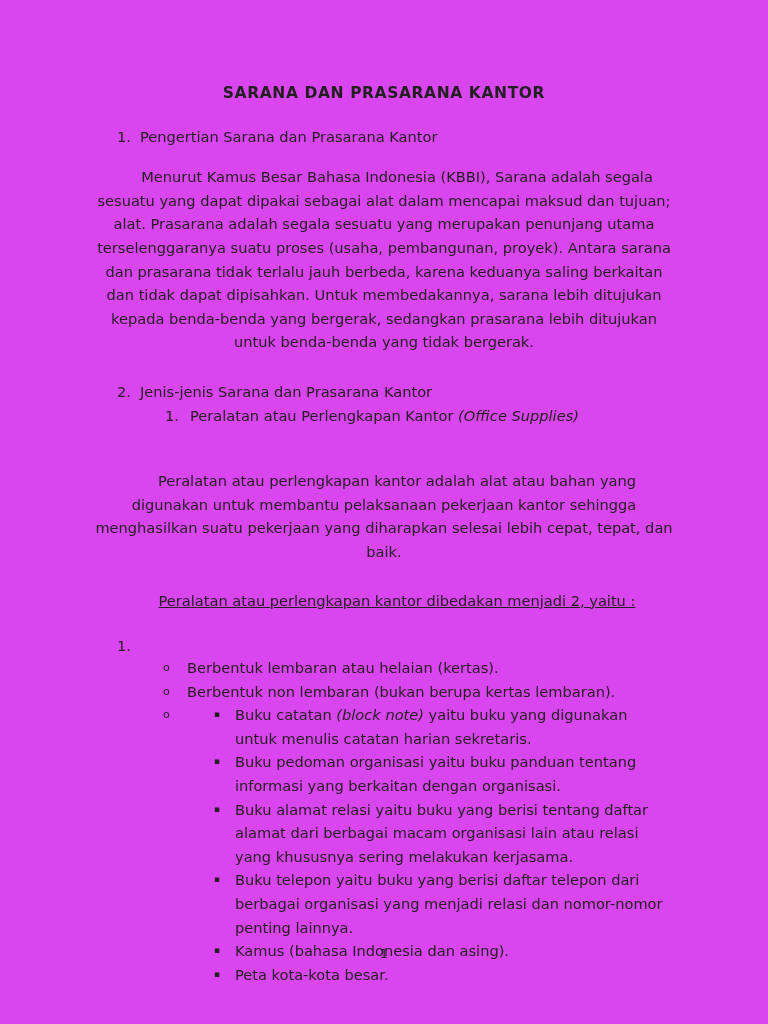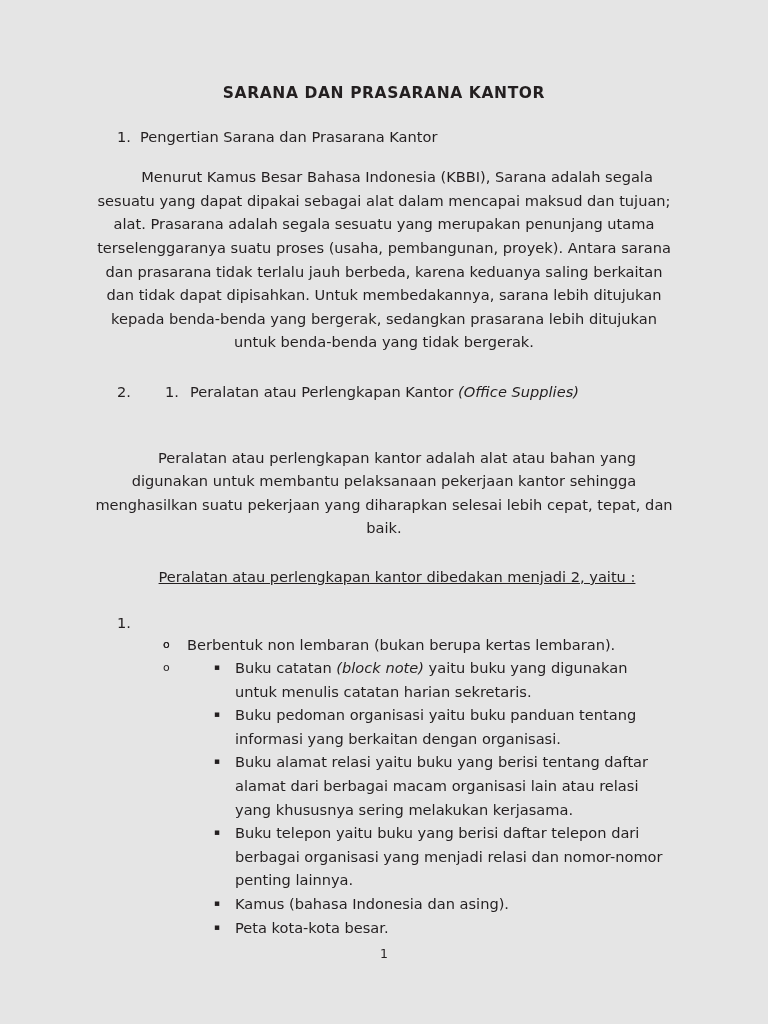--- a/index.html
+++ b/index.html
@@ -4,21 +4,21 @@
 <style>
   html, body {
     margin: 0;
     padding: 0;
     background: #ffffff;
   }
   .page {
     position: relative;
     width: 768px;
     height: 1024px;
-    background: #e5e5e5;
+    background: #d946ef;
     font-family: "DejaVu Sans", sans-serif;
     color: #231f20;
     overflow: hidden;
     box-sizing: border-box;
   }
   .content {
     position: absolute;
     left: 95px;
     top: 84px;
     width: 578px;
@@ -167,20 +167,21 @@
 
     <div class="gap-md"></div>
 
     <p class="para indent-first">Menurut Kamus Besar Bahasa Indonesia (KBBI), Sarana adalah segala sesuatu yang dapat dipakai sebagai alat dalam mencapai maksud dan tujuan; alat. Prasarana adalah segala sesuatu yang merupakan penunjang utama terselenggaranya suatu proses (usaha, pembangunan, proyek). Antara sarana dan prasarana tidak terlalu jauh berbeda, karena keduanya saling berkaitan dan tidak dapat dipisahkan. Untuk membedakannya, sarana lebih ditujukan kepada benda-benda yang bergerak, sedangkan prasarana lebih ditujukan untuk benda-benda yang tidak bergerak.</p>
 
     <div class="gap-sm"></div>
 
     <ul class="ol1">
       <li>
         <span class="marker">2.</span>
+        <span>Jenis-jenis Sarana dan Prasarana Kantor</span>
       </li>
     </ul>
 
     <ul class="ol2">
       <li>
         <span class="marker">1.</span>
         <span>Peralatan atau Perlengkapan Kantor </span><span class="italic">(Office Supplies)</span>
       </li>
     </ul>
 
@@ -196,20 +197,21 @@
       <li>
         <span class="marker">1.</span>
       </li>
     </ul>
 
     <div class="gap-lg"></div>
 
     <ul class="ul-circle">
       <li>
         <span class="marker">o</span>
+        <span>Berbentuk lembaran atau helaian (kertas).</span>
       </li>
       <li>
         <span class="marker">o</span>
         <span>Berbentuk non lembaran (bukan berupa kertas lembaran).</span>
       </li>
       <li>
         <span class="marker">o</span>
       </li>
     </ul>
 

